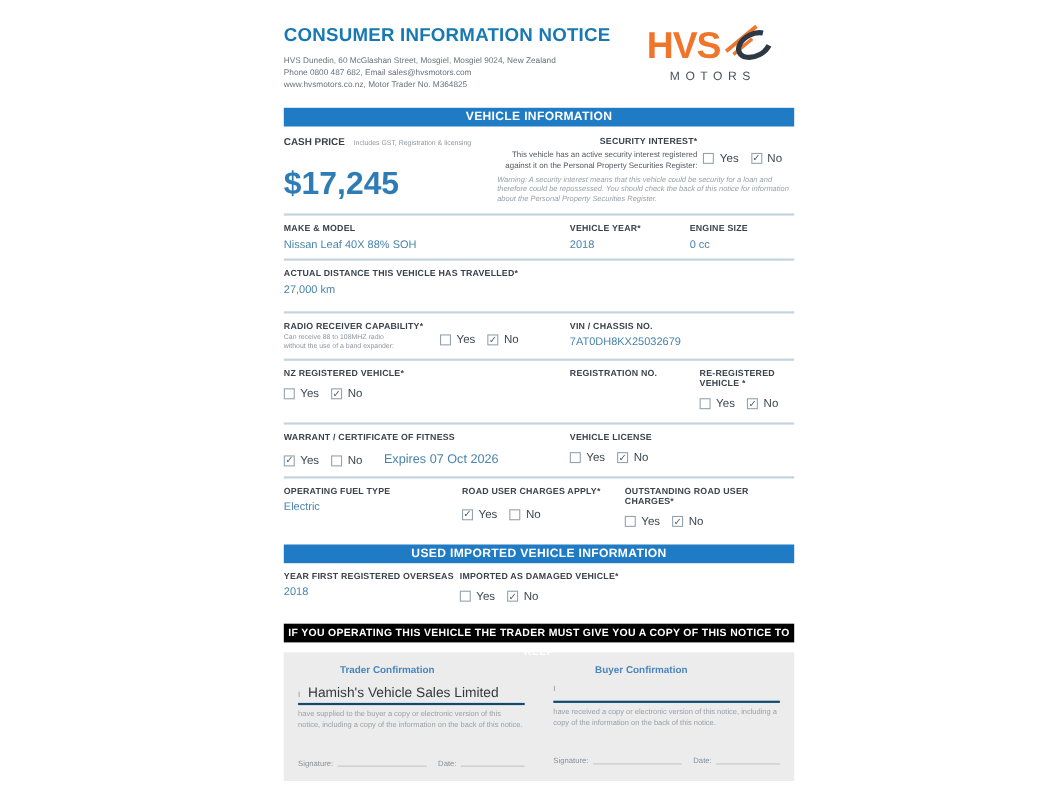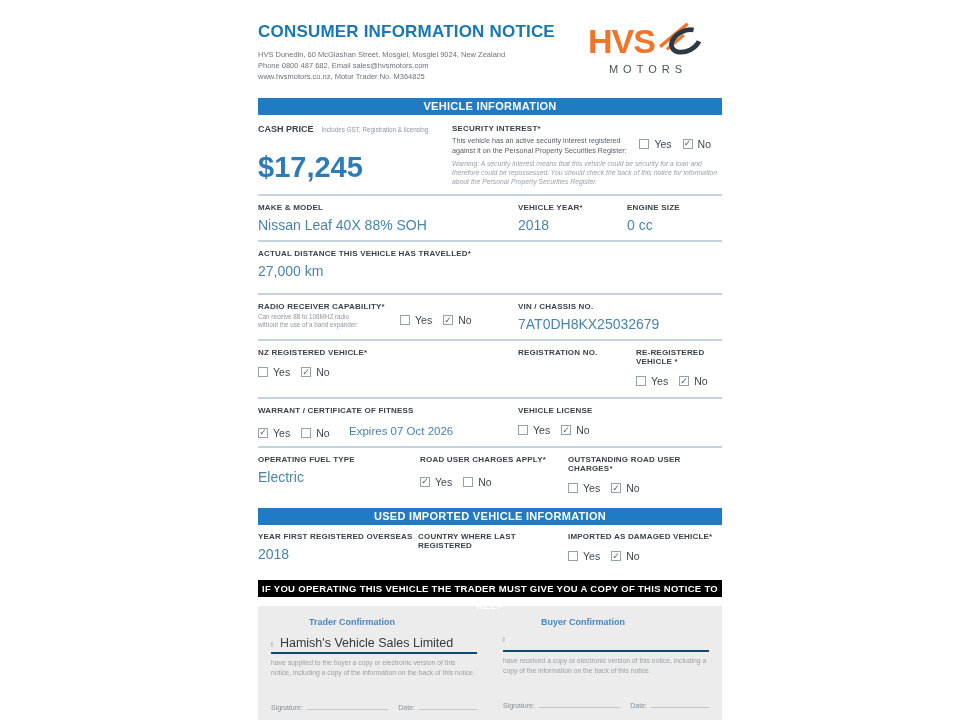--- a/index.html
+++ b/index.html
@@ -20,33 +20,33 @@
   
   .bar { background:#1f7bc4; color:#fff; font-size:11px; font-weight:bold; text-align:center;
          height:17px; line-height:17px; letter-spacing:.3px; }
   .black-bar { background:#000; color:#fff; font-size:9.5px; font-weight:bold; text-align:center;
                height:17px; line-height:17px; letter-spacing:.3px; margin-top:3px; }
   .black-bar .must { }
 
   .divider { border-top:2px solid #c3d4df; }
 
   .lbl { font-size:8px; font-weight:600; color:#3a434c; letter-spacing:.2px; }
-  .val { font-size:14px; color:#4a84ab; margin-top:5px; }
+  .val { font-size:10px; color:#4a84ab; margin-top:5px; }
   .row { padding:7px 0; }
   .cols { display:flex; }
 
   
   .cash-row { display:flex; padding:9px 0 8px 0; }
   .cash-left { width:194px; }
   .cash-head { display:flex; align-items:baseline; }
   .cash-lbl { font-size:9px; font-weight:600; color:#3a434c; }
   .cash-note { font-size:6.3px; color:#8d979f; margin-left:8px; }
   .cash-val { font-size:29px; font-weight:bold; color:#2e7cb5; margin-top:17px; }
   .sec-block { flex:1; }
-  .sec-top { display:flex; }
+  .sec-top { display:flex;text-align:right; }
   .sec-textcol { width:182px; }
   .sec-text { font-size:7.2px; color:#525c65; line-height:9.5px; margin-top:3px; }
   .sec-cb { flex:1; display:flex; justify-content:flex-end; padding-top:8px; }
   .sec-warning { font-size:6.8px; font-style:italic; color:#98a2aa; line-height:9px; margin-top:4px; }
 
   
   .cbpair { display:inline-flex; align-items:center; }
   .cb { width:10px; height:10px; border:1px solid #93a3ad; background:#fff; display:inline-flex;
         align-items:center; justify-content:center; font-size:9px; color:#4e5e68; line-height:1; }
   .cblabel { font-size:10.5px; color:#3e4851; margin:0 11px 0 5px; }
@@ -264,24 +264,20 @@
     </div>
   </div>
 
   <div class="bar">USED IMPORTED VEHICLE INFORMATION</div>
 
   <div class="row cols" style="padding-bottom:12px;">
     <div class="c160">
       <div class="lbl">YEAR FIRST REGISTERED OVERSEAS</div>
       <div class="val">2018</div>
     </div>
-    <div class="c150">
-      <div class="lbl">COUNTRY WHERE LAST REGISTERED</div>
-      <div class="val"></div>
-    </div>
     <div class="cflex">
       <div class="lbl">IMPORTED AS DAMAGED VEHICLE*</div>
       <div class="cb-under">
         <span class="cbpair">
           <span class="cb"></span>
           <span class="cblabel">Yes</span>
           <span class="cb">✓</span>
           <span class="cblabel">No</span>
         </span>
       </div>

